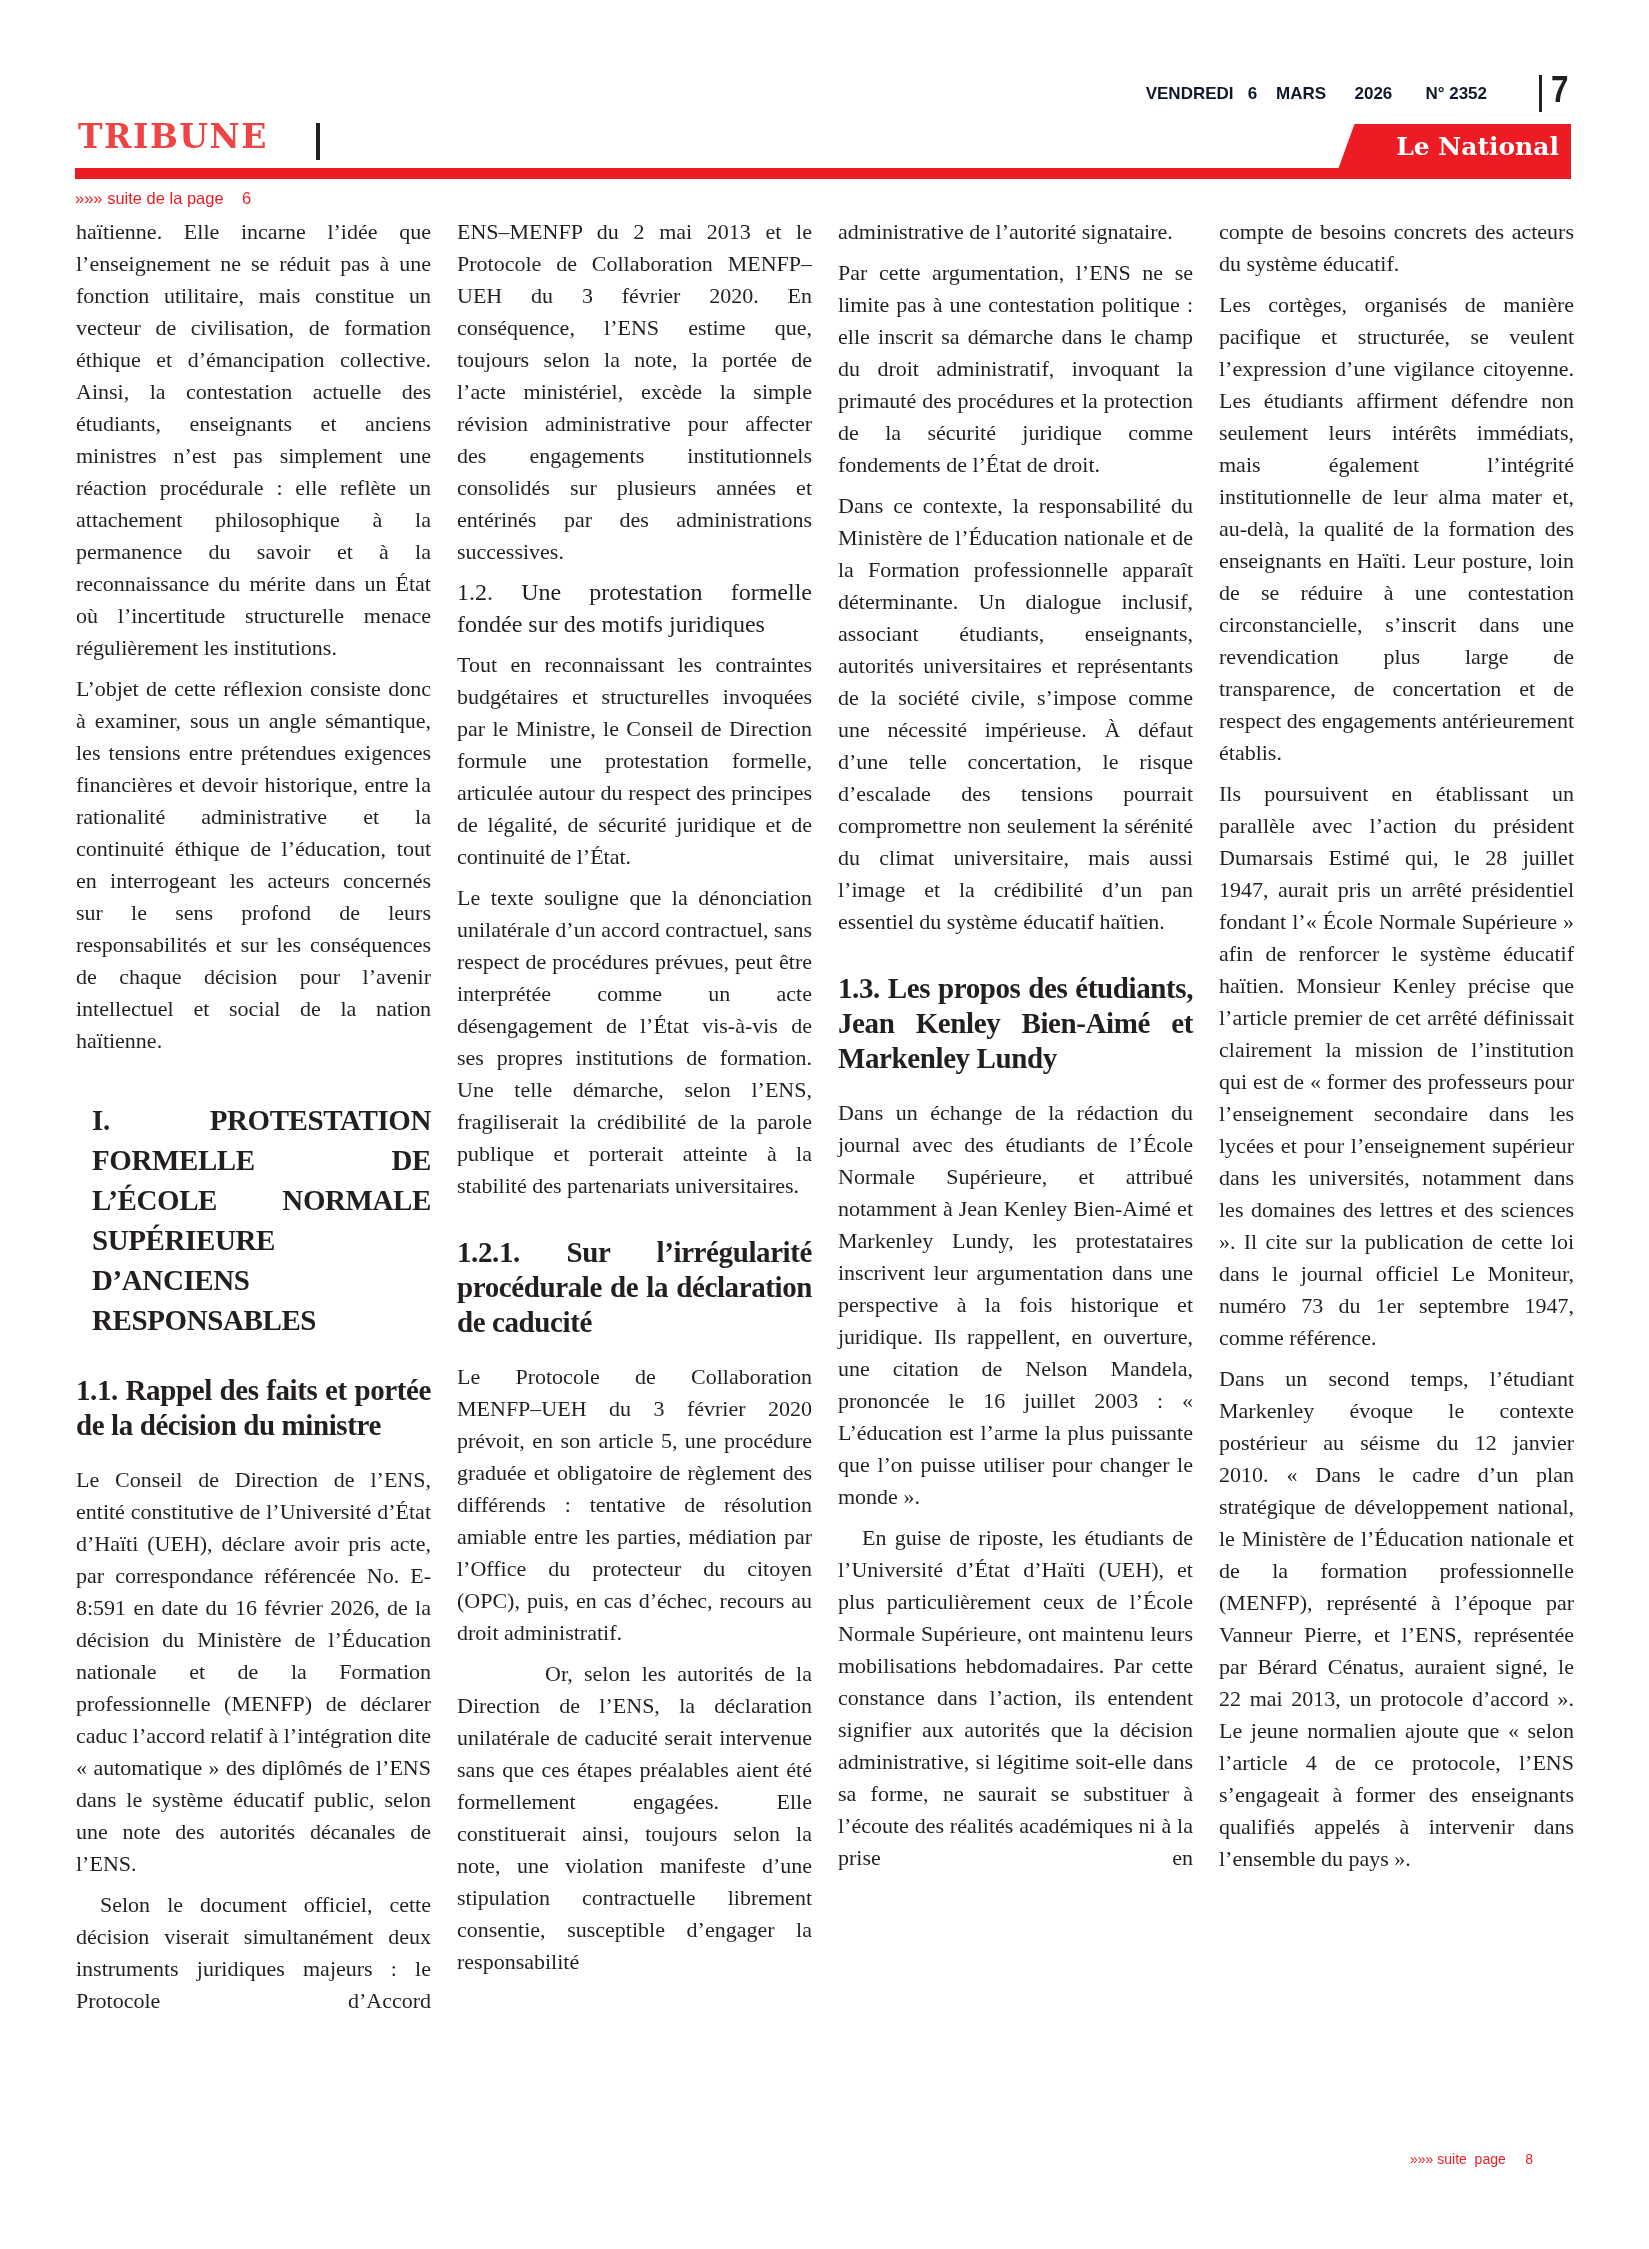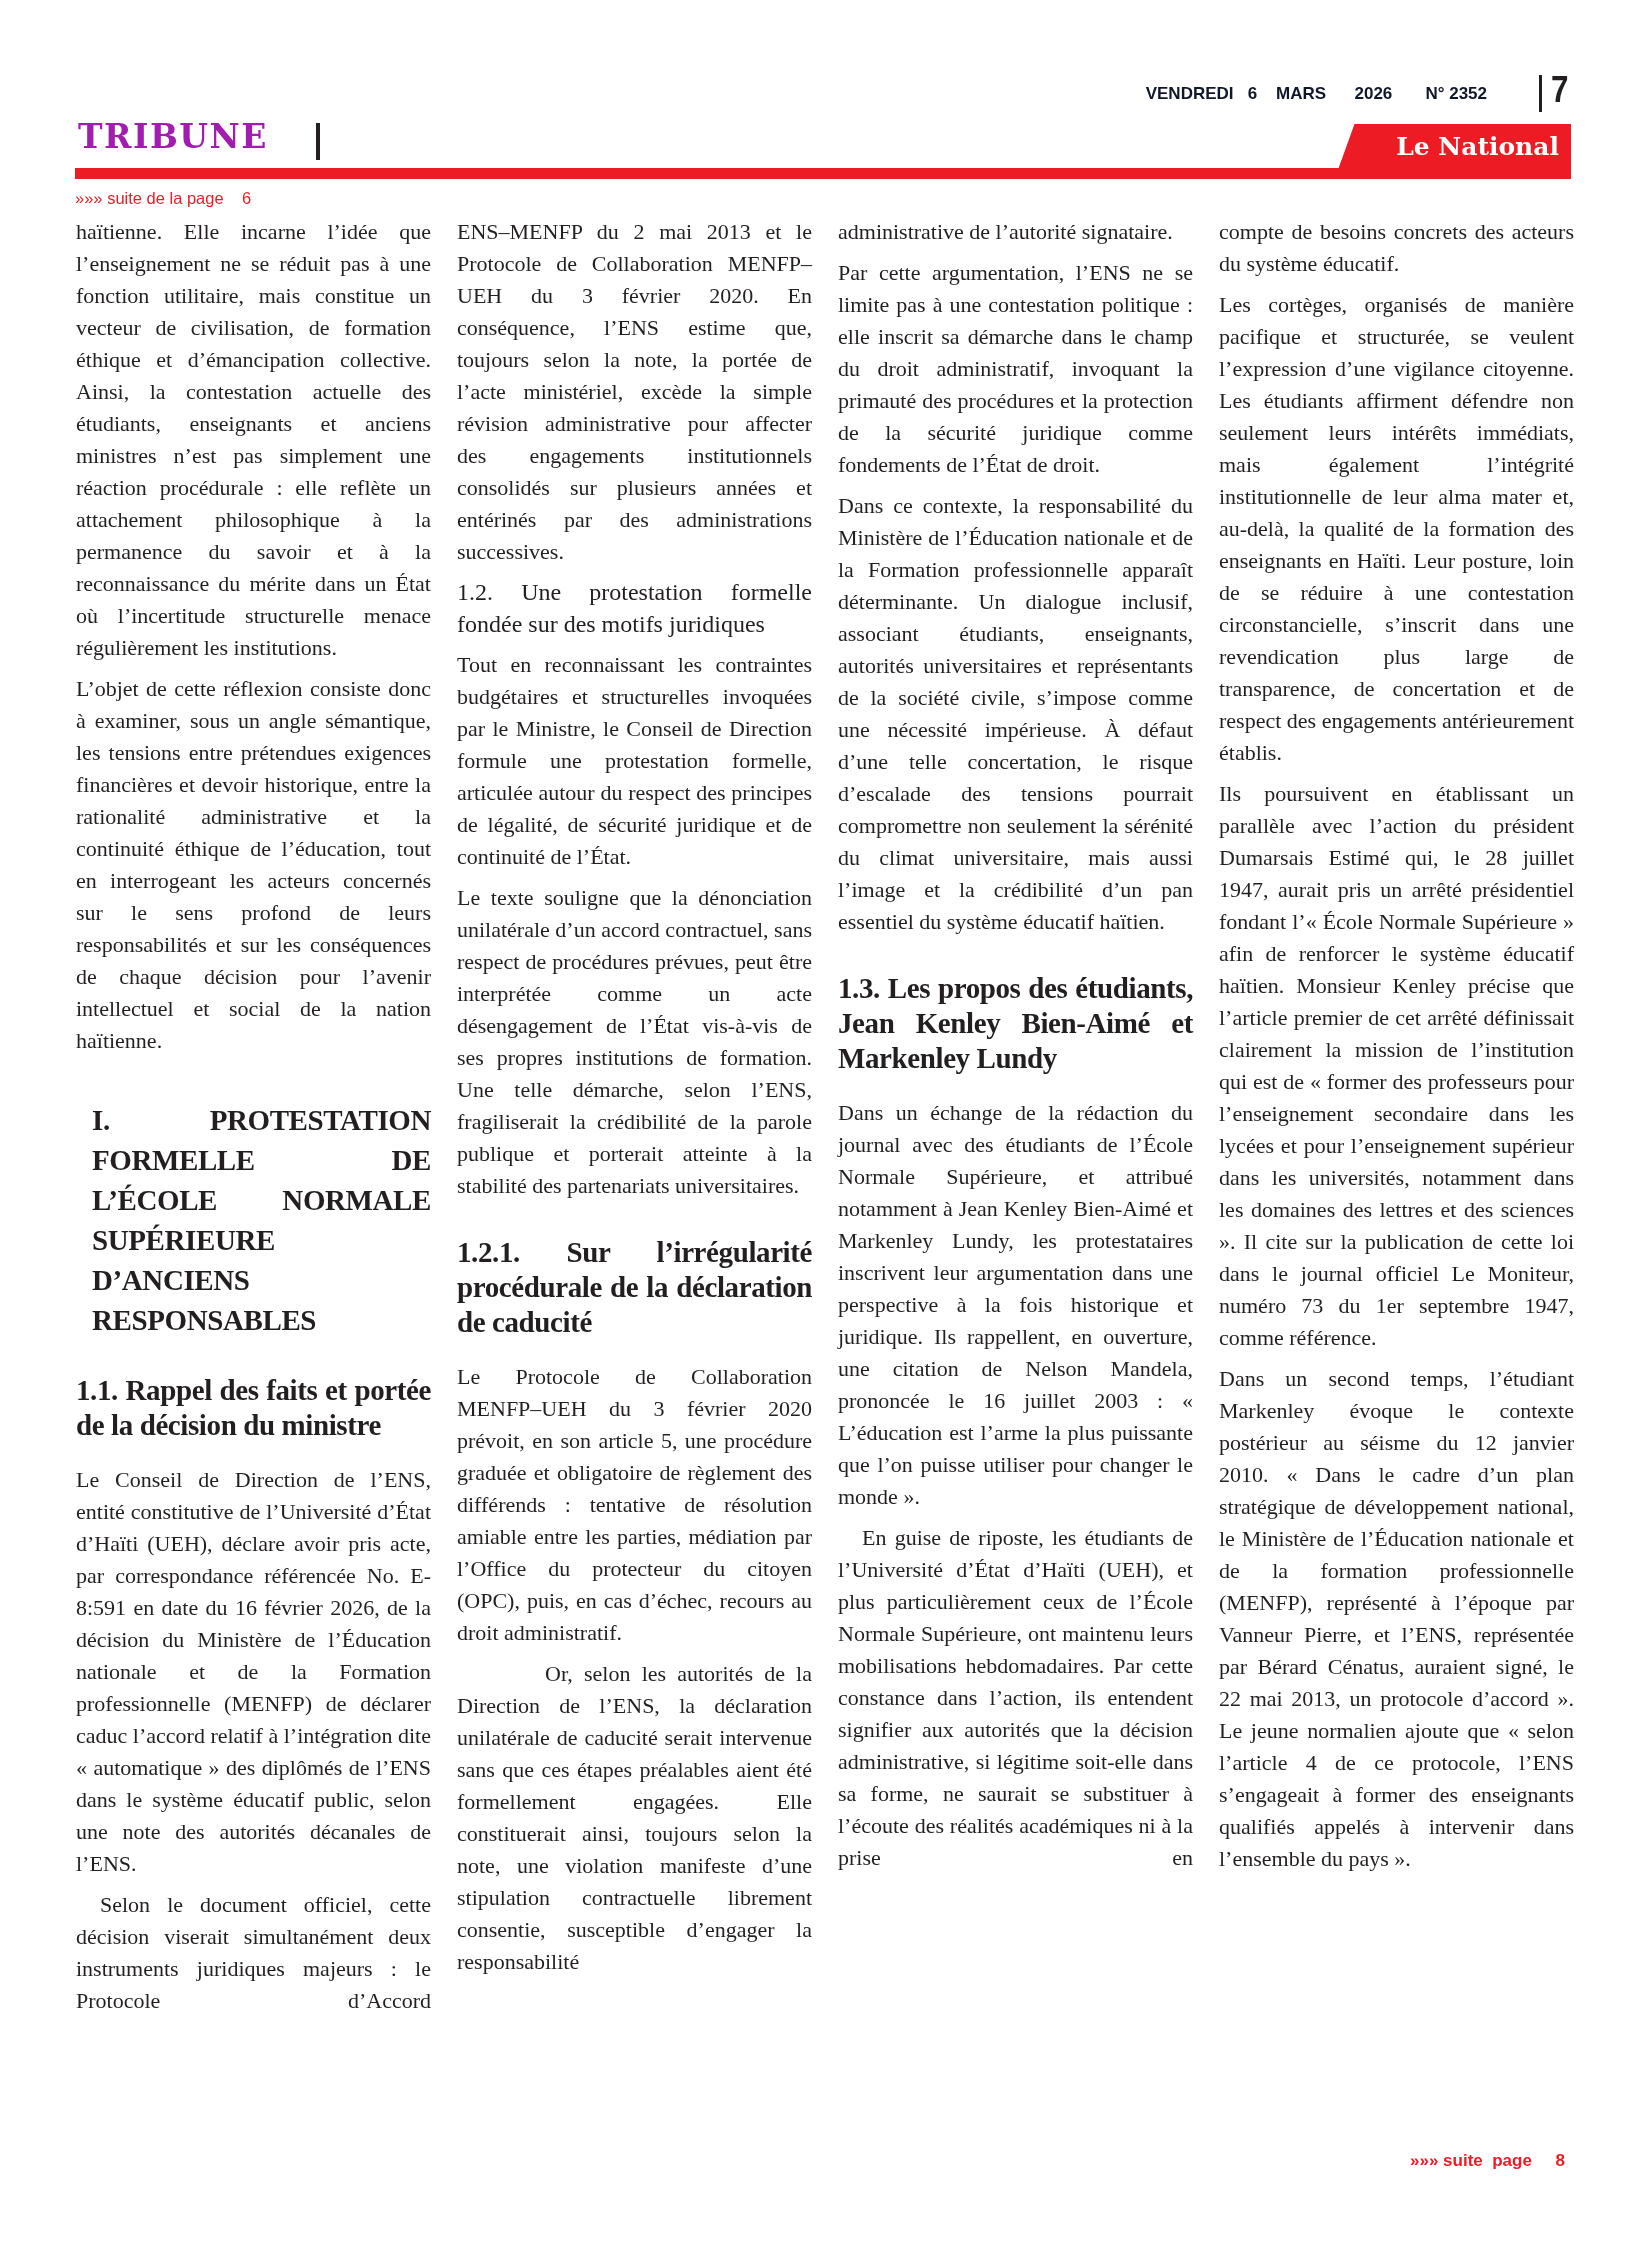--- a/index.html
+++ b/index.html
@@ -1,30 +1,30 @@
 <!DOCTYPE html>
 <html style="font-size:12px"><head>
 <meta charset="utf-8">
 <style>
   html, body { margin:0; padding:0; background:#ffffff; }
   body { width:1650px; height:2250px; position:relative; overflow:hidden; color:#231f20; }
   .abs { position:absolute; }
 
   
-  .section-title { left:78px; top:117px; font-family:"DejaVu Serif", serif; font-weight:bold; font-size:33px; letter-spacing:1.5px; color:#a21caf; }
+  .section-title { left:78px; top:117px; font-family:"DejaVu Serif", serif; font-weight:bold; font-size:33px; letter-spacing:1.5px; color:#ef4444; }
   .section-sep { left:316px; top:123px; width:3.7px; height:37px; background:#231f20; }
   .dateline { top:84px; right:163px; font-family:"Liberation Sans", sans-serif; font-weight:bold; font-size:17px; color:#0f172a; display:flex; gap:0; white-space:pre; }
   .dateline span { display:inline-block; }
   .page-sep { left:1539px; top:75px; width:3px; height:37px; background:#231f20; }
   .page-num { left:1551px; top:69px; font-family:"Liberation Sans", sans-serif; font-weight:bold; font-size:37px; color:#231f20; transform:scaleX(0.85); transform-origin:left top; }
   .red-rule { left:75px; top:168px; width:1496px; height:10.5px; background:#ed1c24; }
   .brand-tab { left:1335px; top:124px; width:236px; height:54px; background:#ed1c24; clip-path:polygon(19.5px 0, 100% 0, 100% 100%, 0 100%); }
   .brand-name { left:1372px; top:132px; width:187px; text-align:right; font-family:"DejaVu Serif", serif; font-weight:bold; font-size:25px; color:#ffffff; }
   .continued { left:75px; top:189px; font-family:"Liberation Sans", sans-serif; font-size:16.5px; color:#ed1c24; white-space:pre; }
-  .continued-bottom { left:1410px; top:2151px; font-family:"Liberation Sans", sans-serif; font-size:17px; color:#ed1c24; white-space:pre;font-weight:bold; }
+  .continued-bottom { left:1410px; top:2151px; font-family:"Liberation Sans", sans-serif; font-size:14px; color:#ed1c24; white-space:pre; }
 
   
   .col { position:absolute; top:216px; width:355px; font-family:"Liberation Serif", serif; font-size:22px; line-height:32px; color:#231f20; text-align:justify; }
   .col1 { left:76px; }
   .col2 { left:457px; }
   .col3 { left:838px; }
   .col4 { left:1219px; }
   .col p { margin:0 0 9px 0; hyphens:none; }
   .col p.indent { text-indent:24px; }
   .col p.indent-lg { text-indent:88px; }

